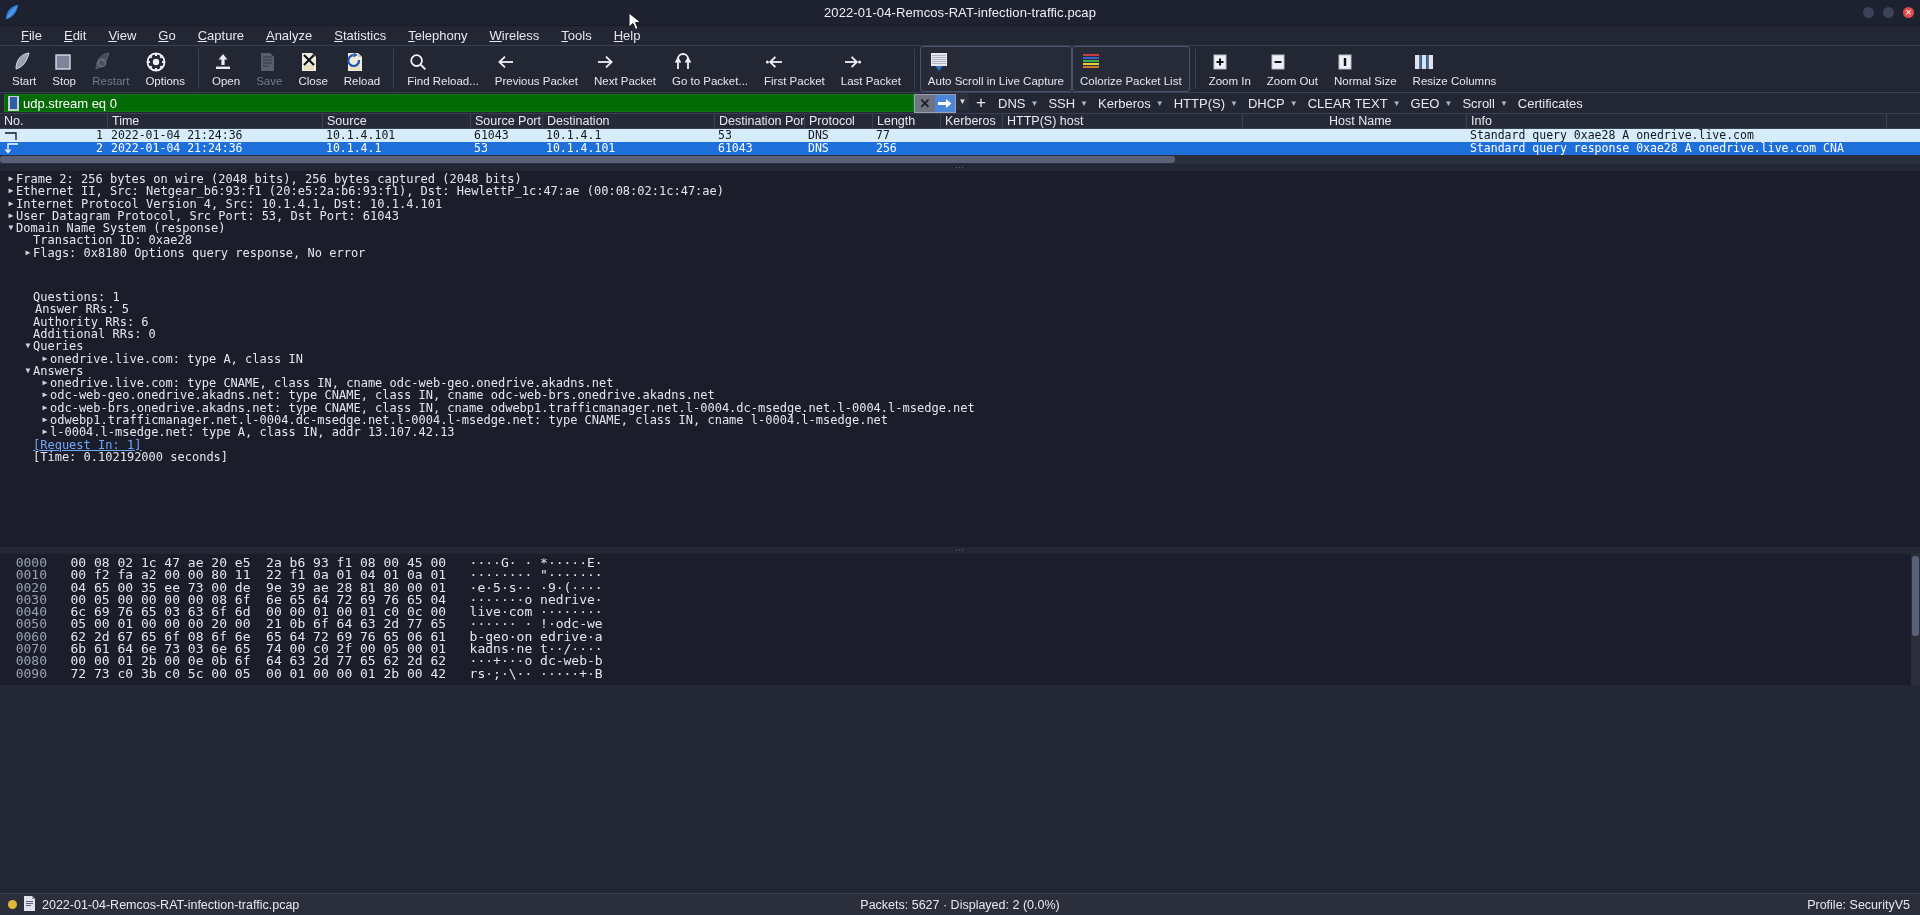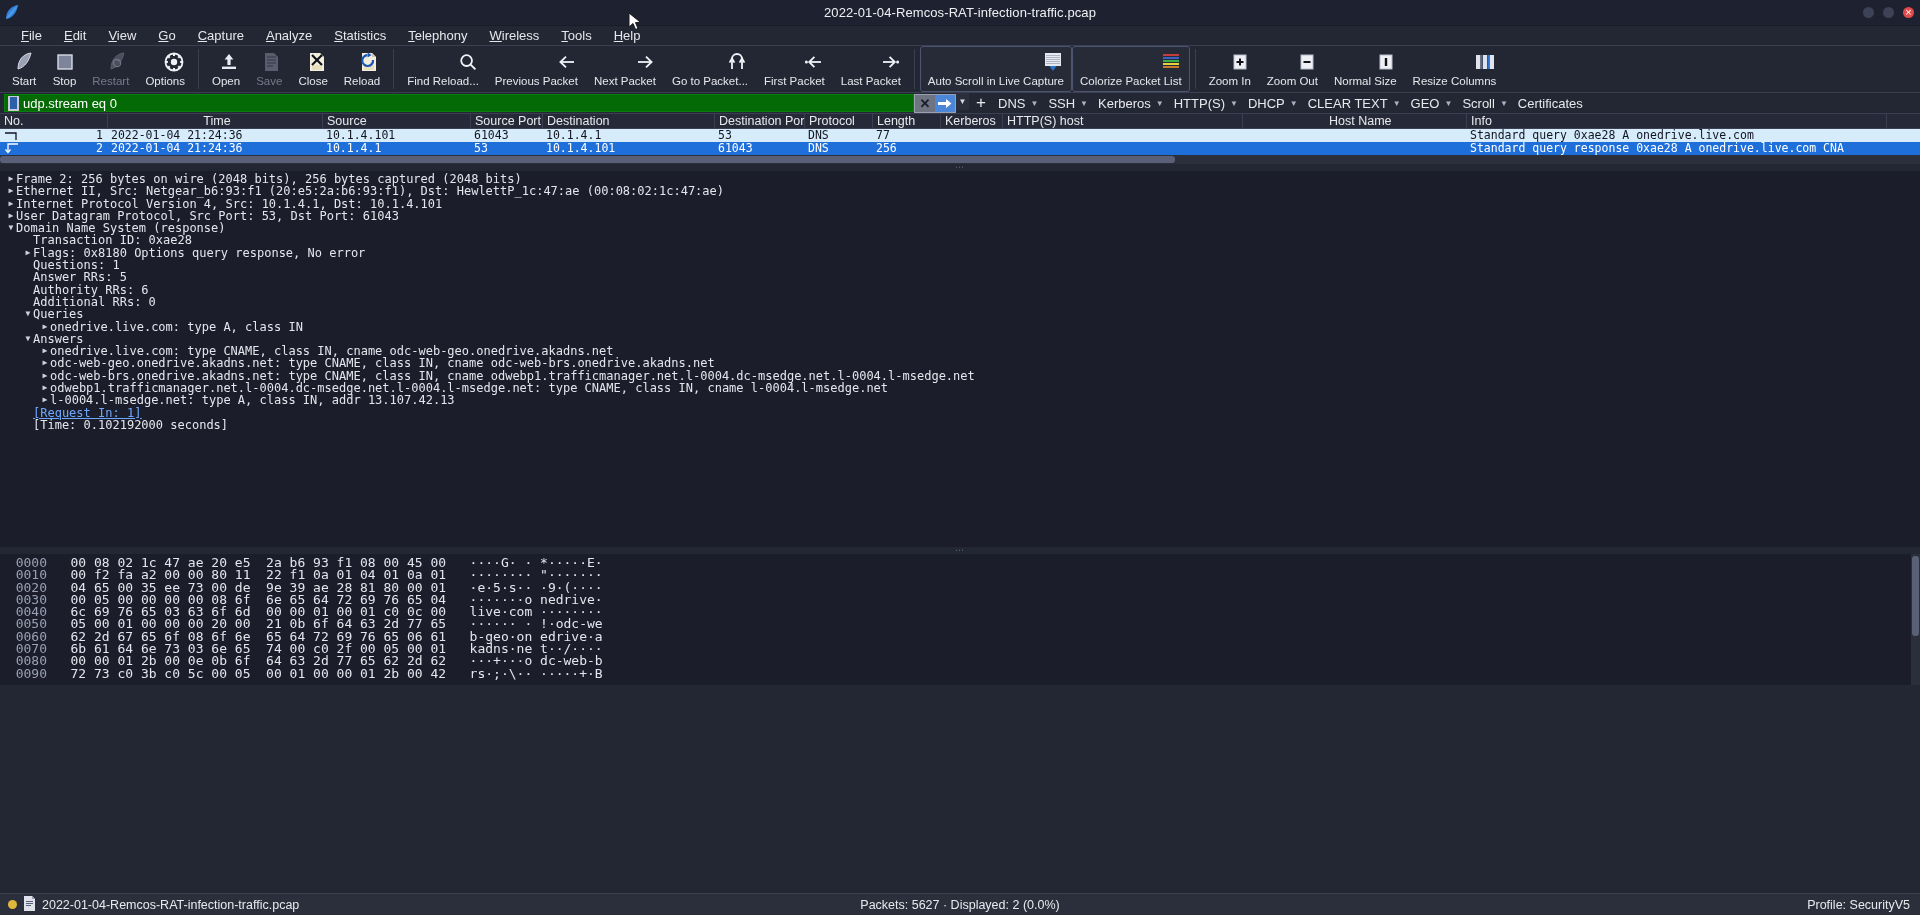--- a/index.html
+++ b/index.html
@@ -41,21 +41,21 @@
   .menubar .mi{ padding:0 11px; color:#e6e7ec; cursor:default; line-height:20px; }
   .menubar .mi span.u{ text-decoration:underline; }
   
   .toolbar{
     height:47px; background:#232733; display:flex; align-items:stretch;
     border-bottom:1px solid #3a3f52; padding-left:4px;
   }
   .tsep{ width:1px; background:#3a3f52; margin:3px 5px; }
   .tbtn{
     min-width:40px; padding:0 7px; display:flex; flex-direction:column;
-    align-items:flex-end; justify-content:flex-start; padding-top:3px; cursor:default;
+    align-items:flex-start; justify-content:flex-start; padding-top:3px; cursor:default;
     border:1px solid transparent; border-radius:3px;
   }
   .tbtn .ic{ height:24px; display:flex; align-items:center; justify-content:center; }
   .tbtn .lb{ font-size:11.5px; color:#e6e7ec; margin-top:1px; white-space:nowrap; }
   .tbtn.dim .lb{ color:#757a8c; }
   .tbtn.toggled{ border:1px solid #4d5470; background:#272b38; }
   
   .filterbar{
     height:21px; display:flex; align-items:stretch; background:#232733;
     border-bottom:1px solid #3a3f52;
@@ -442,21 +442,21 @@
       </div>
       <div class="fp">
         <span class="nm">Certificates</span>
       </div>
     </div>
 </div>
 
 <div class="plist">
   <div class="plist-head" id="plist-head">
       <div class="hc" style="width: 108px; flex: 0 0 108px;">No.</div>
-      <div class="hc" style="width: 215px; flex: 0 0 215px; text-align: center;">Time</div>
+      <div class="hc" style="width: 215px; flex: 0 0 215px;">Time</div>
       <div class="hc" style="width: 148px; flex: 0 0 148px;">Source</div>
       <div class="hc" style="width: 72px; flex: 0 0 72px;">Source Port</div>
       <div class="hc" style="width: 172px; flex: 0 0 172px;">Destination</div>
       <div class="hc" style="width: 90px; flex: 0 0 90px;">Destination Port</div>
       <div class="hc" style="width: 68px; flex: 0 0 68px;">Protocol</div>
       <div class="hc" style="width: 68px; flex: 0 0 68px;">Length</div>
       <div class="hc" style="width: 62px; flex: 0 0 62px;">Kerberos</div>
       <div class="hc" style="width: 240px; flex: 0 0 240px;">HTTP(S) host</div>
       <div class="hc" style="width: 82px; flex: 0 0 82px; margin-top: 32px;">HTTP2</div>
       <div class="hc" style="width: 142px; flex: 0 0 142px;">Host Name</div>
@@ -529,25 +529,25 @@
       <span class="dtxt">Domain Name System (response)</span>
     </div>
     <div class="dline" style="padding-left: 23px;">
       <span class="tw"></span>
       <span class="dtxt">Transaction ID: 0xae28</span>
     </div>
     <div class="dline" style="padding-left: 23px;">
       <span class="tw">▶</span>
       <span class="dtxt">Flags: 0x8180 Options query response, No error</span>
     </div>
-    <div class="dline" style="padding-left: 23px;">
+    <div class="dline" style="padding-left: 23px; margin-top: 32px;">
       <span class="tw"></span>
       <span class="dtxt">Questions: 1</span>
     </div>
-    <div class="dline" style="padding-left: 23px;">
+    <div class="dline" style="padding-left: 9px; margin-left: 16px;">
       <span class="tw"></span>
       <span class="dtxt">Answer RRs: 5</span>
     </div>
     <div class="dline" style="padding-left: 23px;">
       <span class="tw"></span>
       <span class="dtxt">Authority RRs: 6</span>
     </div>
     <div class="dline" style="padding-left: 23px;">
       <span class="tw"></span>
       <span class="dtxt">Additional RRs: 0</span>

